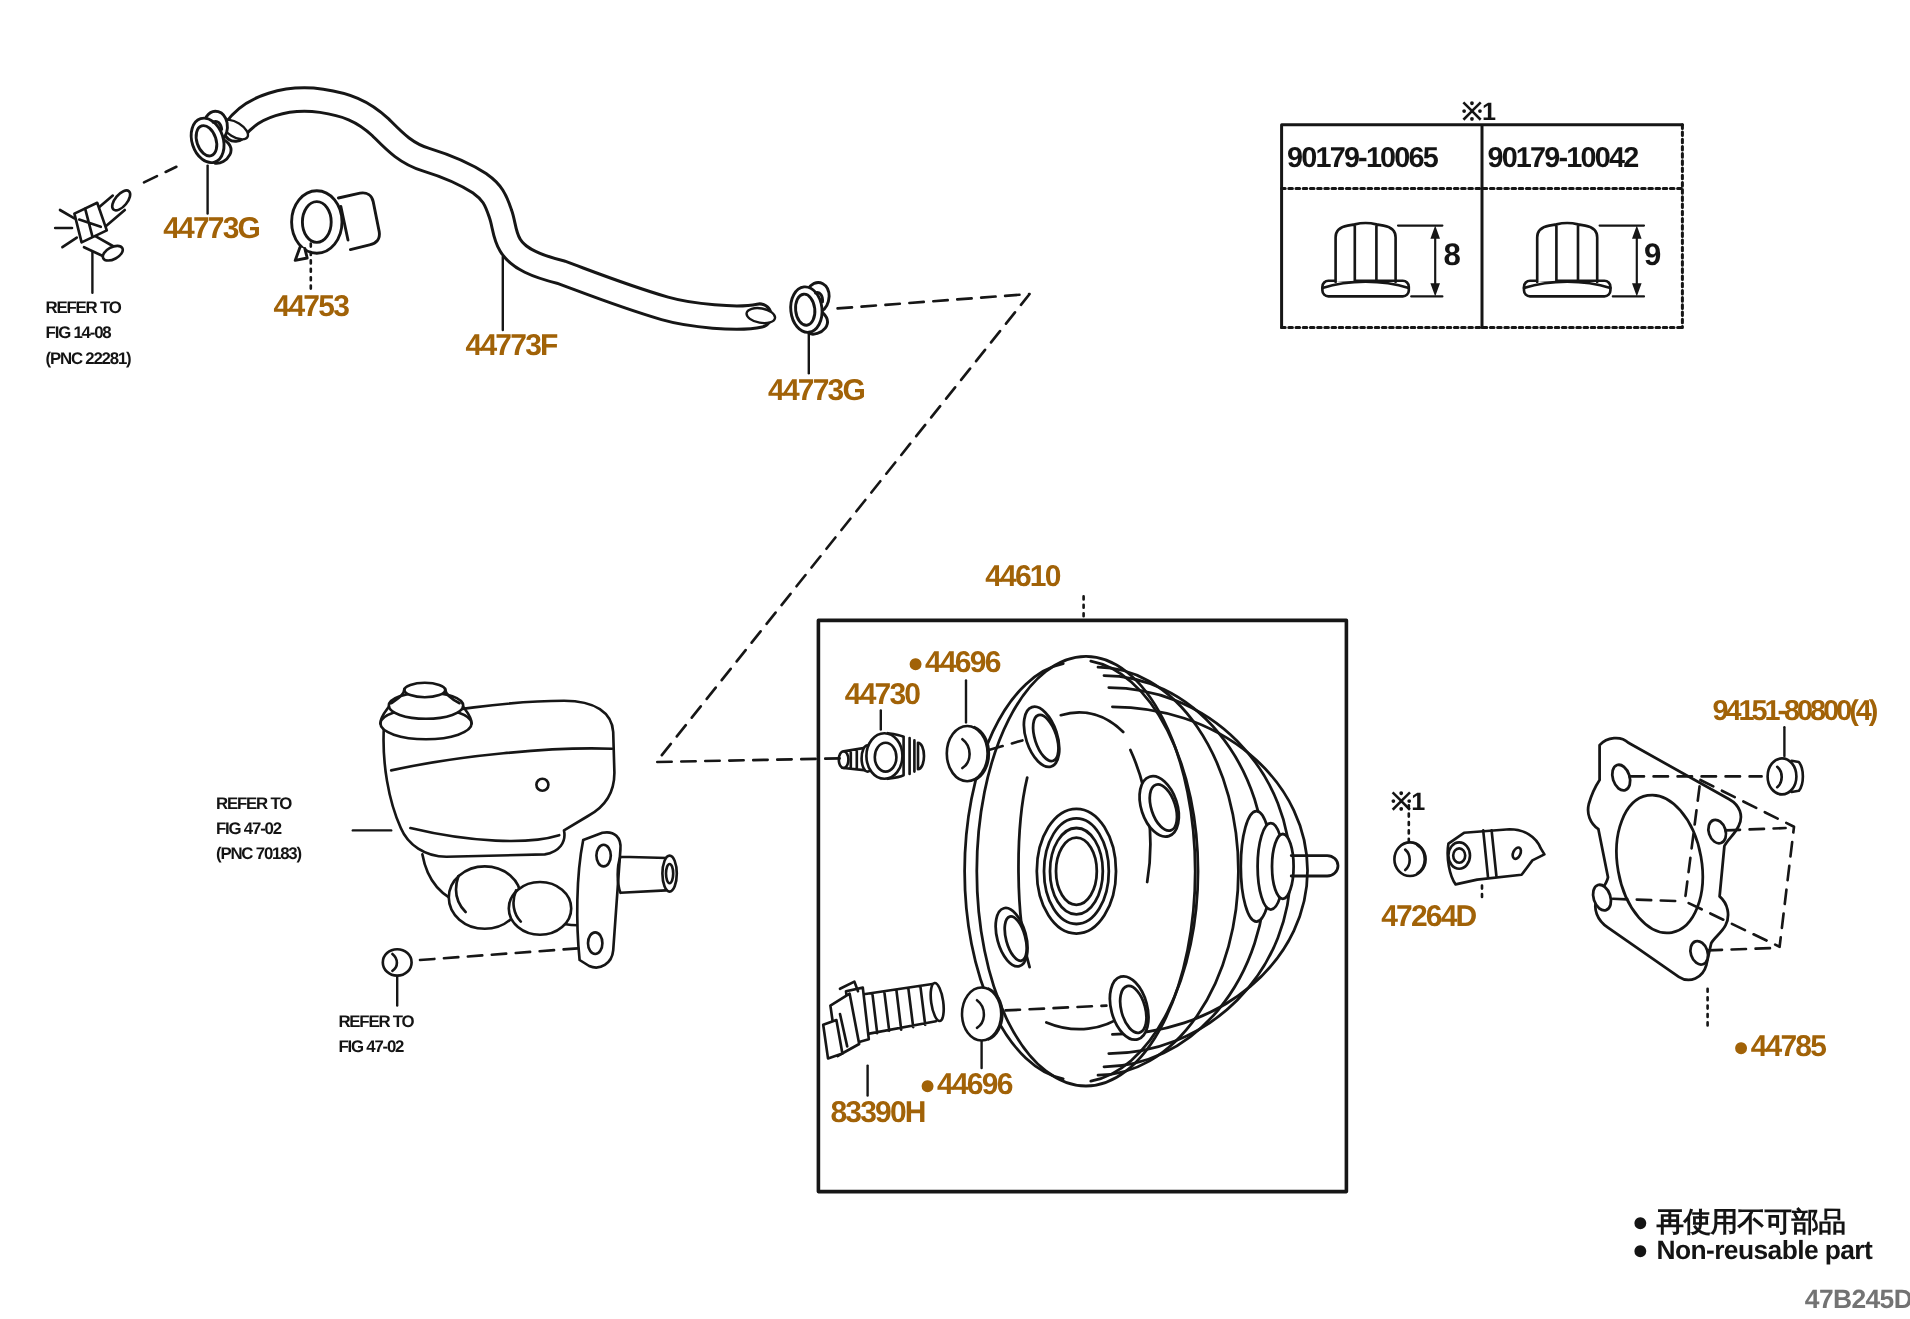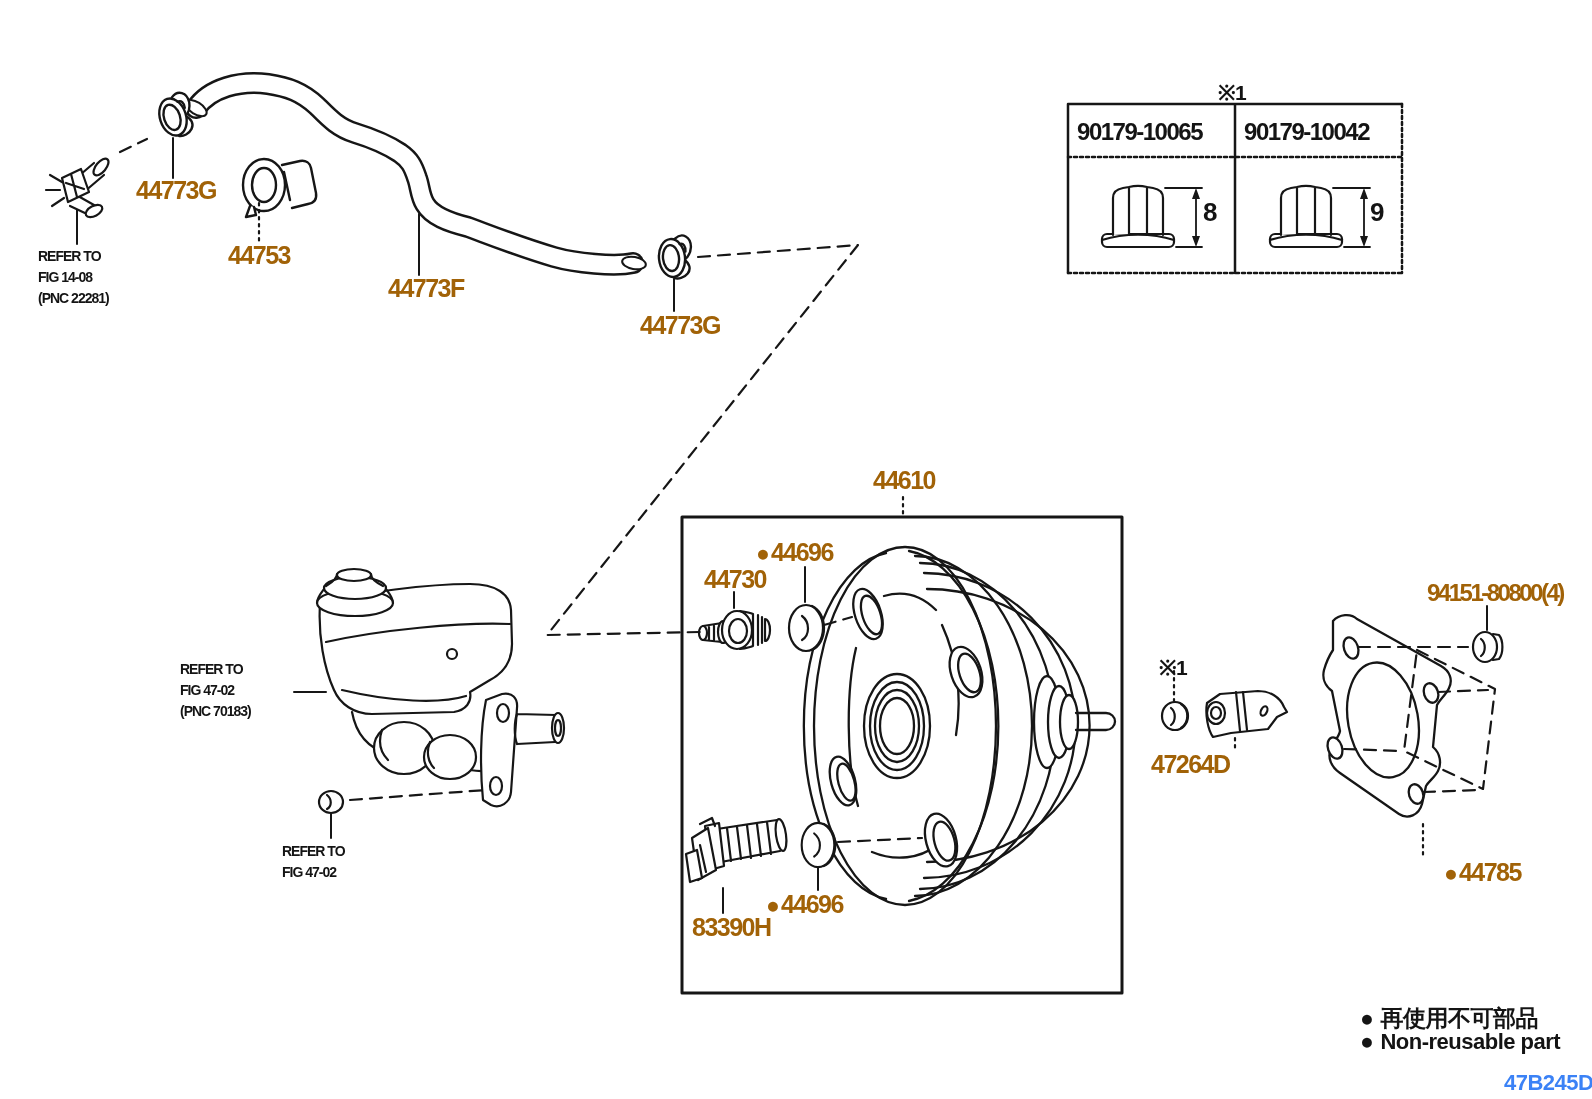--- a/index.html
+++ b/index.html
@@ -6,28 +6,28 @@
   body{width:1592px;height:1099px;position:relative;overflow:hidden;
        font-family:"Liberation Sans",sans-serif;color:#111;}
   #stage{position:absolute;left:0;top:0;width:1592px;height:1099px;}
   svg.art{position:absolute;left:0;top:0;}
   .lbl{position:absolute;font-weight:bold;font-size:25px;letter-spacing:-1.5px;
        line-height:1;white-space:nowrap;color:#a16207;}
   .lbl .blt{font-size:23px;letter-spacing:0;margin-right:1px;}
   .ref{position:absolute;font-weight:bold;font-size:14px;letter-spacing:-1px;
        line-height:21px;white-space:nowrap;color:#141414;}
   .ref span{display:block;}
-  .th{position:absolute;width:134px;text-align:right;font-weight:bold;
+  .th{position:absolute;width:134px;text-align:center;font-weight:bold;
       font-size:24px;letter-spacing:-1.5px;color:#141414;}
   .dim{position:absolute;font-weight:bold;font-size:26px;color:#141414;}
   .note{position:absolute;font-weight:bold;font-size:21px;letter-spacing:-0.5px;color:#141414;}
   .legend-row{position:absolute;display:flex;align-items:center;gap:7px;
       font-weight:bold;font-size:22px;letter-spacing:-0.5px;color:#141414;}
   .legend-row .blt{font-size:23px;}
-  .figcode{position:absolute;font-weight:bold;font-size:22px;letter-spacing:-0.5px;color:#3b82f6;}
+  .figcode{position:absolute;font-weight:bold;font-size:22px;letter-spacing:-0.5px;color:#737373;}
 </style>
 </head>
 <body>
 
 <div id="stage">
 
 <svg class="art" width="1592" height="1099" viewBox="0 0 1592 1099" fill="none" stroke="#161616" stroke-width="2" stroke-linecap="round" stroke-linejoin="round">
 
   <defs>
     <g id="clampS">
@@ -267,21 +267,21 @@
   <span>REFER TO</span>
   <span>FIG 47-02</span>
 </div>
 
 <div class="note" style="left:1218px;top:78px">※1</div>
 <div class="th" style="left:1068px;top:118px">90179-10065</div>
 <div class="th" style="left:1235px;top:118px">90179-10042</div>
 <div class="dim" style="left:1203px;top:197px">8</div>
 <div class="dim" style="left:1370px;top:197px">9</div>
 
-<div class="lbl" style="left:873px;top:468px">44610</div>
+<div class="lbl" style="left:821px;top:468px">44610</div>
 <div class="lbl" style="left:704px;top:567px">44730</div>
 
 <div class="lbl" style="left:756px;top:540px">
   <span class="blt">●</span><span>44696</span>
 </div>
 
 <div class="lbl" style="left:692px;top:915px">83390H</div>
 
 <div class="lbl" style="left:766px;top:892px">
   <span class="blt">●</span><span>44696</span>

